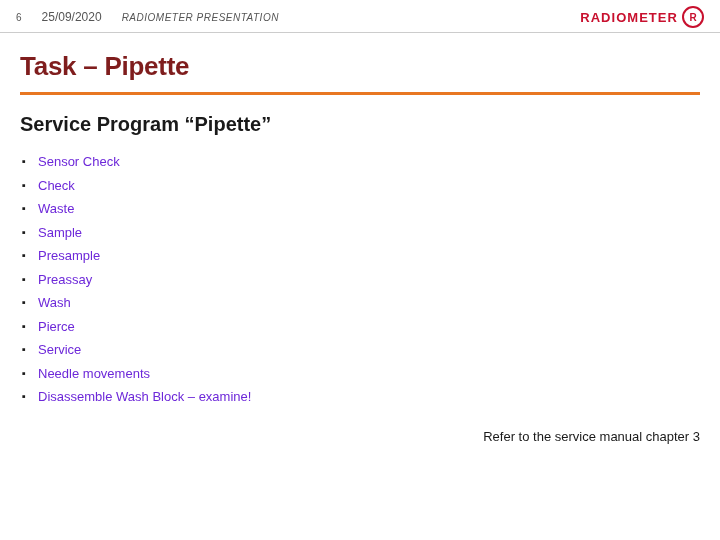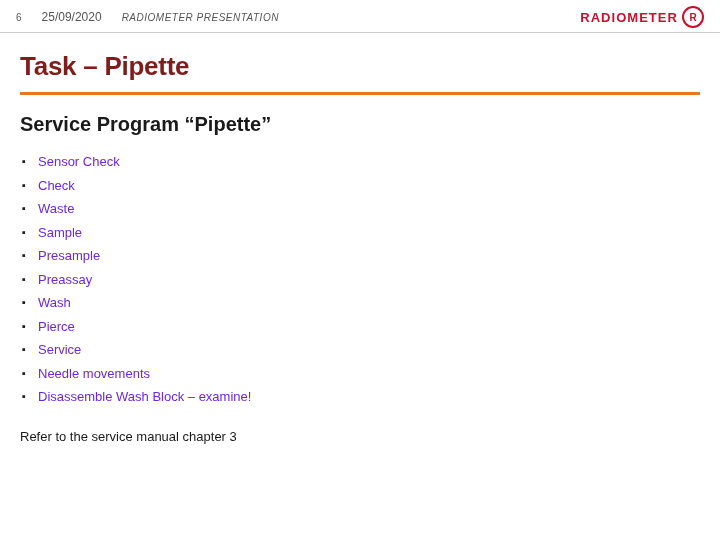--- a/index.html
+++ b/index.html
@@ -136,20 +136,21 @@
       color: #1a1a1a;
       font-size: 11px;
       top: 3px;
     }
 
     
     .footer-ref {
       font-size: 13px;
       color: #1a1a1a;
       margin-top: 10px;
+      text-align: right;
     }
   </style>
 </head>
 <body>
 
 <div class="top-bar">
   <div class="top-bar-left">
     <span class="slide-number">6</span>
     <span class="top-bar-date">25/09/2020</span>
     <span class="top-bar-title">RADIOMETER PRESENTATION</span>

